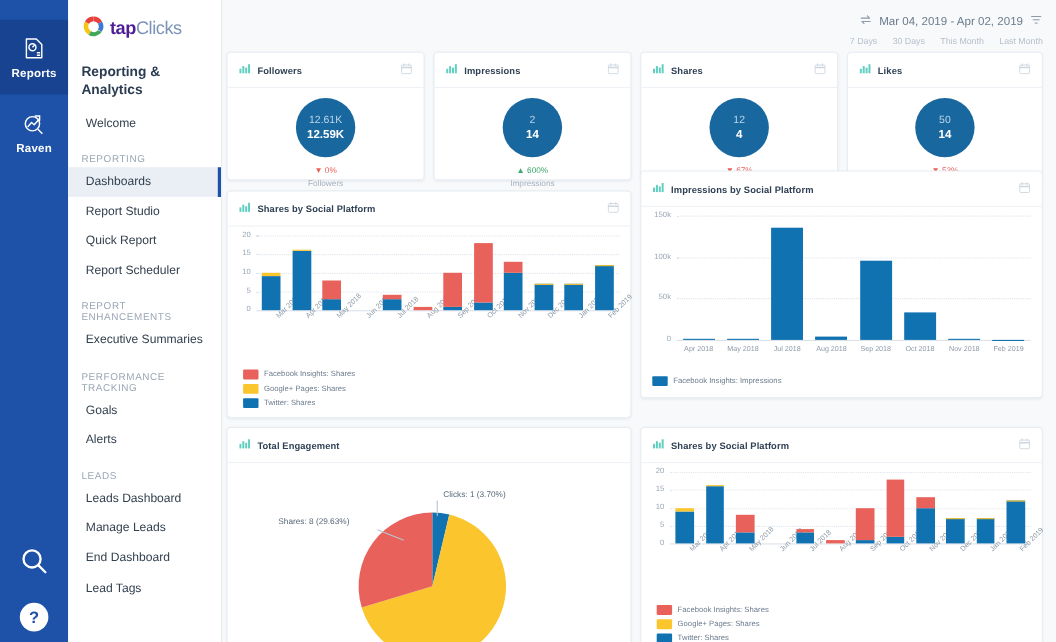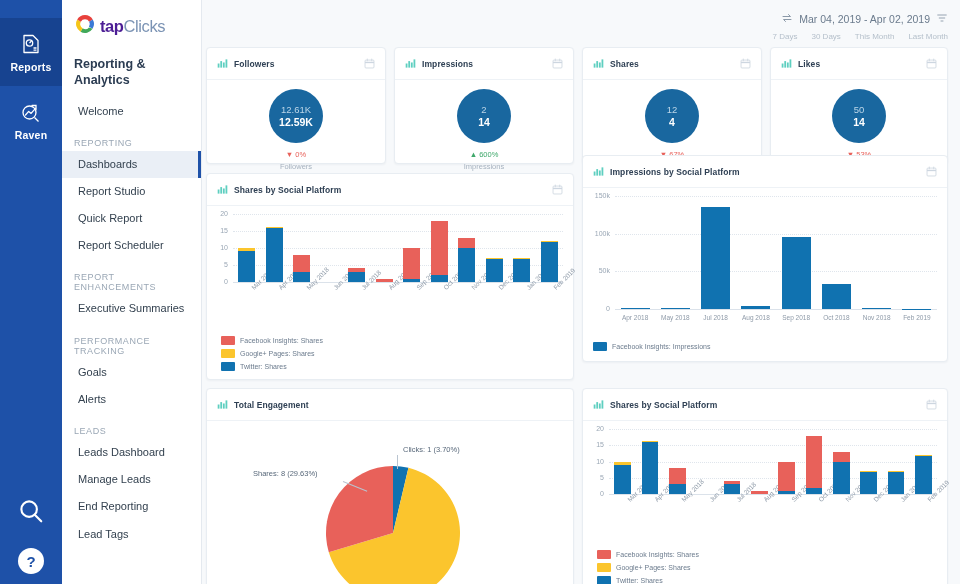--- a/index.html
+++ b/index.html
@@ -187,21 +187,21 @@
     <div class="nav-section">REPORT ENHANCEMENTS</div>
     <div class="nav-item">Executive Summaries</div>
 
     <div class="nav-section">PERFORMANCE TRACKING</div>
     <div class="nav-item">Goals</div>
     <div class="nav-item">Alerts</div>
 
     <div class="nav-section">LEADS</div>
     <div class="nav-item">Leads Dashboard</div>
     <div class="nav-item">Manage Leads</div>
-    <div class="nav-item">End Reporting</div>
+    <div class="nav-item">End Dashboard</div>
     <div class="nav-item">Lead Tags</div>
   </div>
 
   <div class="main">
 
     <div class="topbar">
       <div>
       </div>
 
       <div class="daterange">

